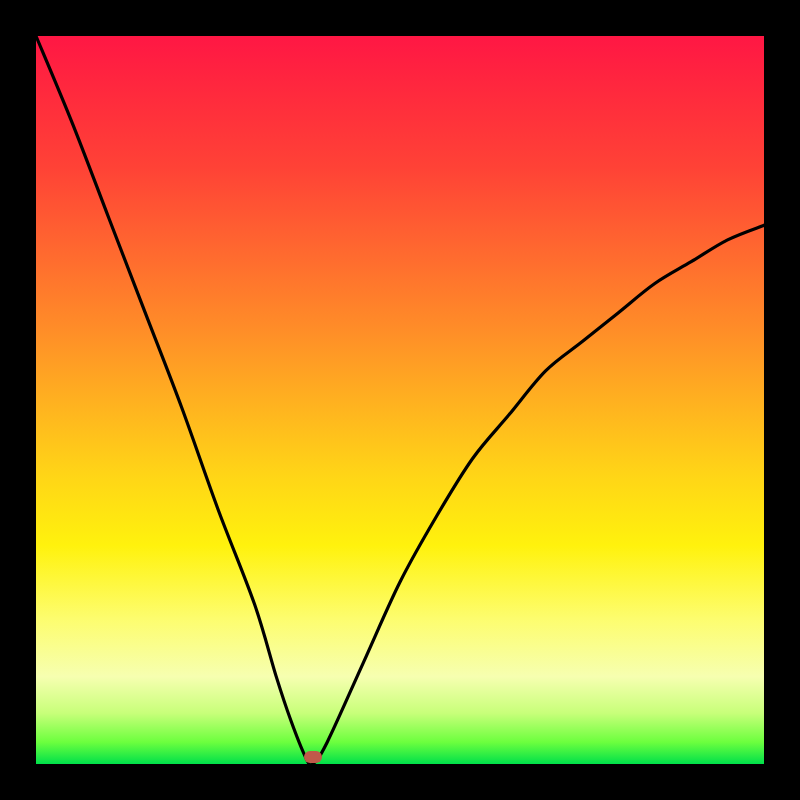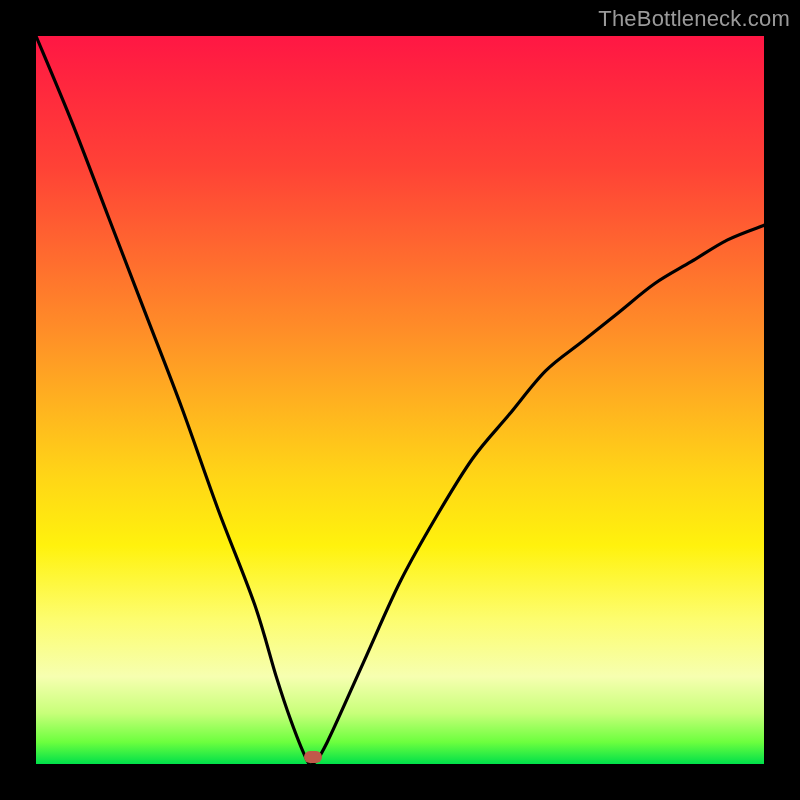--- a/index.html
+++ b/index.html
@@ -67,21 +67,20 @@
     height: 12px;
     background: #c05a4a;
     border-radius: 6px / 6px;
     transform: translate(-50%, -50%);
   }
 </style>
 </head>
 <body>
 
 <div class="frame">
-  <div class="watermark">TheBottleneck.com</div>
 
   <div class="plot-area">
     <svg class="curve" viewBox="0 0 728 728" preserveAspectRatio="none">
       <path id="curve-path" fill="none" stroke="#000" stroke-width="3.2" stroke-linecap="round" d="M 0 0 C 6.066666666666666 14.560000000000002 24.266666666666666 57.026666666666685 36.4 87.36000000000001 C 48.53333333333333 117.69333333333334 60.666666666666664 150.45333333333335 72.8 182 C 84.93333333333334 213.54666666666665 97.06666666666666 245.0933333333333 109.2 276.64 C 121.33333333333334 308.18666666666667 133.46666666666667 338.52000000000004 145.6 371.28000000000003 C 157.73333333333332 404.04 169.86666666666667 440.44000000000005 182 473.20000000000005 C 194.13333333333333 505.96000000000004 208.69333333333333 539.9333333333334 218.4 567.84 C 228.10666666666668 595.7466666666667 234.17333333333335 621.2266666666667 240.24 640.64 C 246.30666666666667 660.0533333333333 249.94666666666666 670.9733333333334 254.79999999999998 684.32 C 259.6533333333333 697.6666666666667 265.72 713.44 269.36 720.72 C 273 728 273 730.4266666666667 276.64 728 C 280.28 725.5733333333333 282.70666666666665 723.1466666666666 291.2 706.16 C 299.6933333333333 689.1733333333333 315.4666666666667 652.7733333333333 327.6 626.0799999999999 C 339.73333333333335 599.3866666666665 351.8666666666667 570.2666666666667 364 546 C 376.1333333333333 521.7333333333333 388.2666666666667 501.1066666666667 400.40000000000003 480.48 C 412.53333333333336 459.85333333333335 424.6666666666667 439.2266666666667 436.8 422.24 C 448.93333333333334 405.25333333333333 461.06666666666666 393.12 473.2 378.56 C 485.3333333333333 364 497.46666666666664 347.0133333333333 509.59999999999997 334.88 C 521.7333333333333 322.74666666666667 533.8666666666667 315.4666666666667 546 305.76000000000005 C 558.1333333333333 296.0533333333334 570.2666666666667 286.3466666666667 582.4 276.64 C 594.5333333333333 266.9333333333333 606.6666666666666 256.0133333333333 618.8 247.51999999999998 C 630.9333333333333 239.02666666666667 643.0666666666667 232.96000000000006 655.2 225.68000000000006 C 667.3333333333334 218.40000000000006 679.4666666666667 209.90666666666672 691.6 203.84000000000003 C 703.7333333333333 197.77333333333334 721.9333333333334 191.70666666666665 728 189.27999999999997"></path>
     </svg>
     <div id="marker" class="marker" style="left: 276.64px; top: 720.72px;"></div>
   </div>
 </div>
 
 </body></html>

